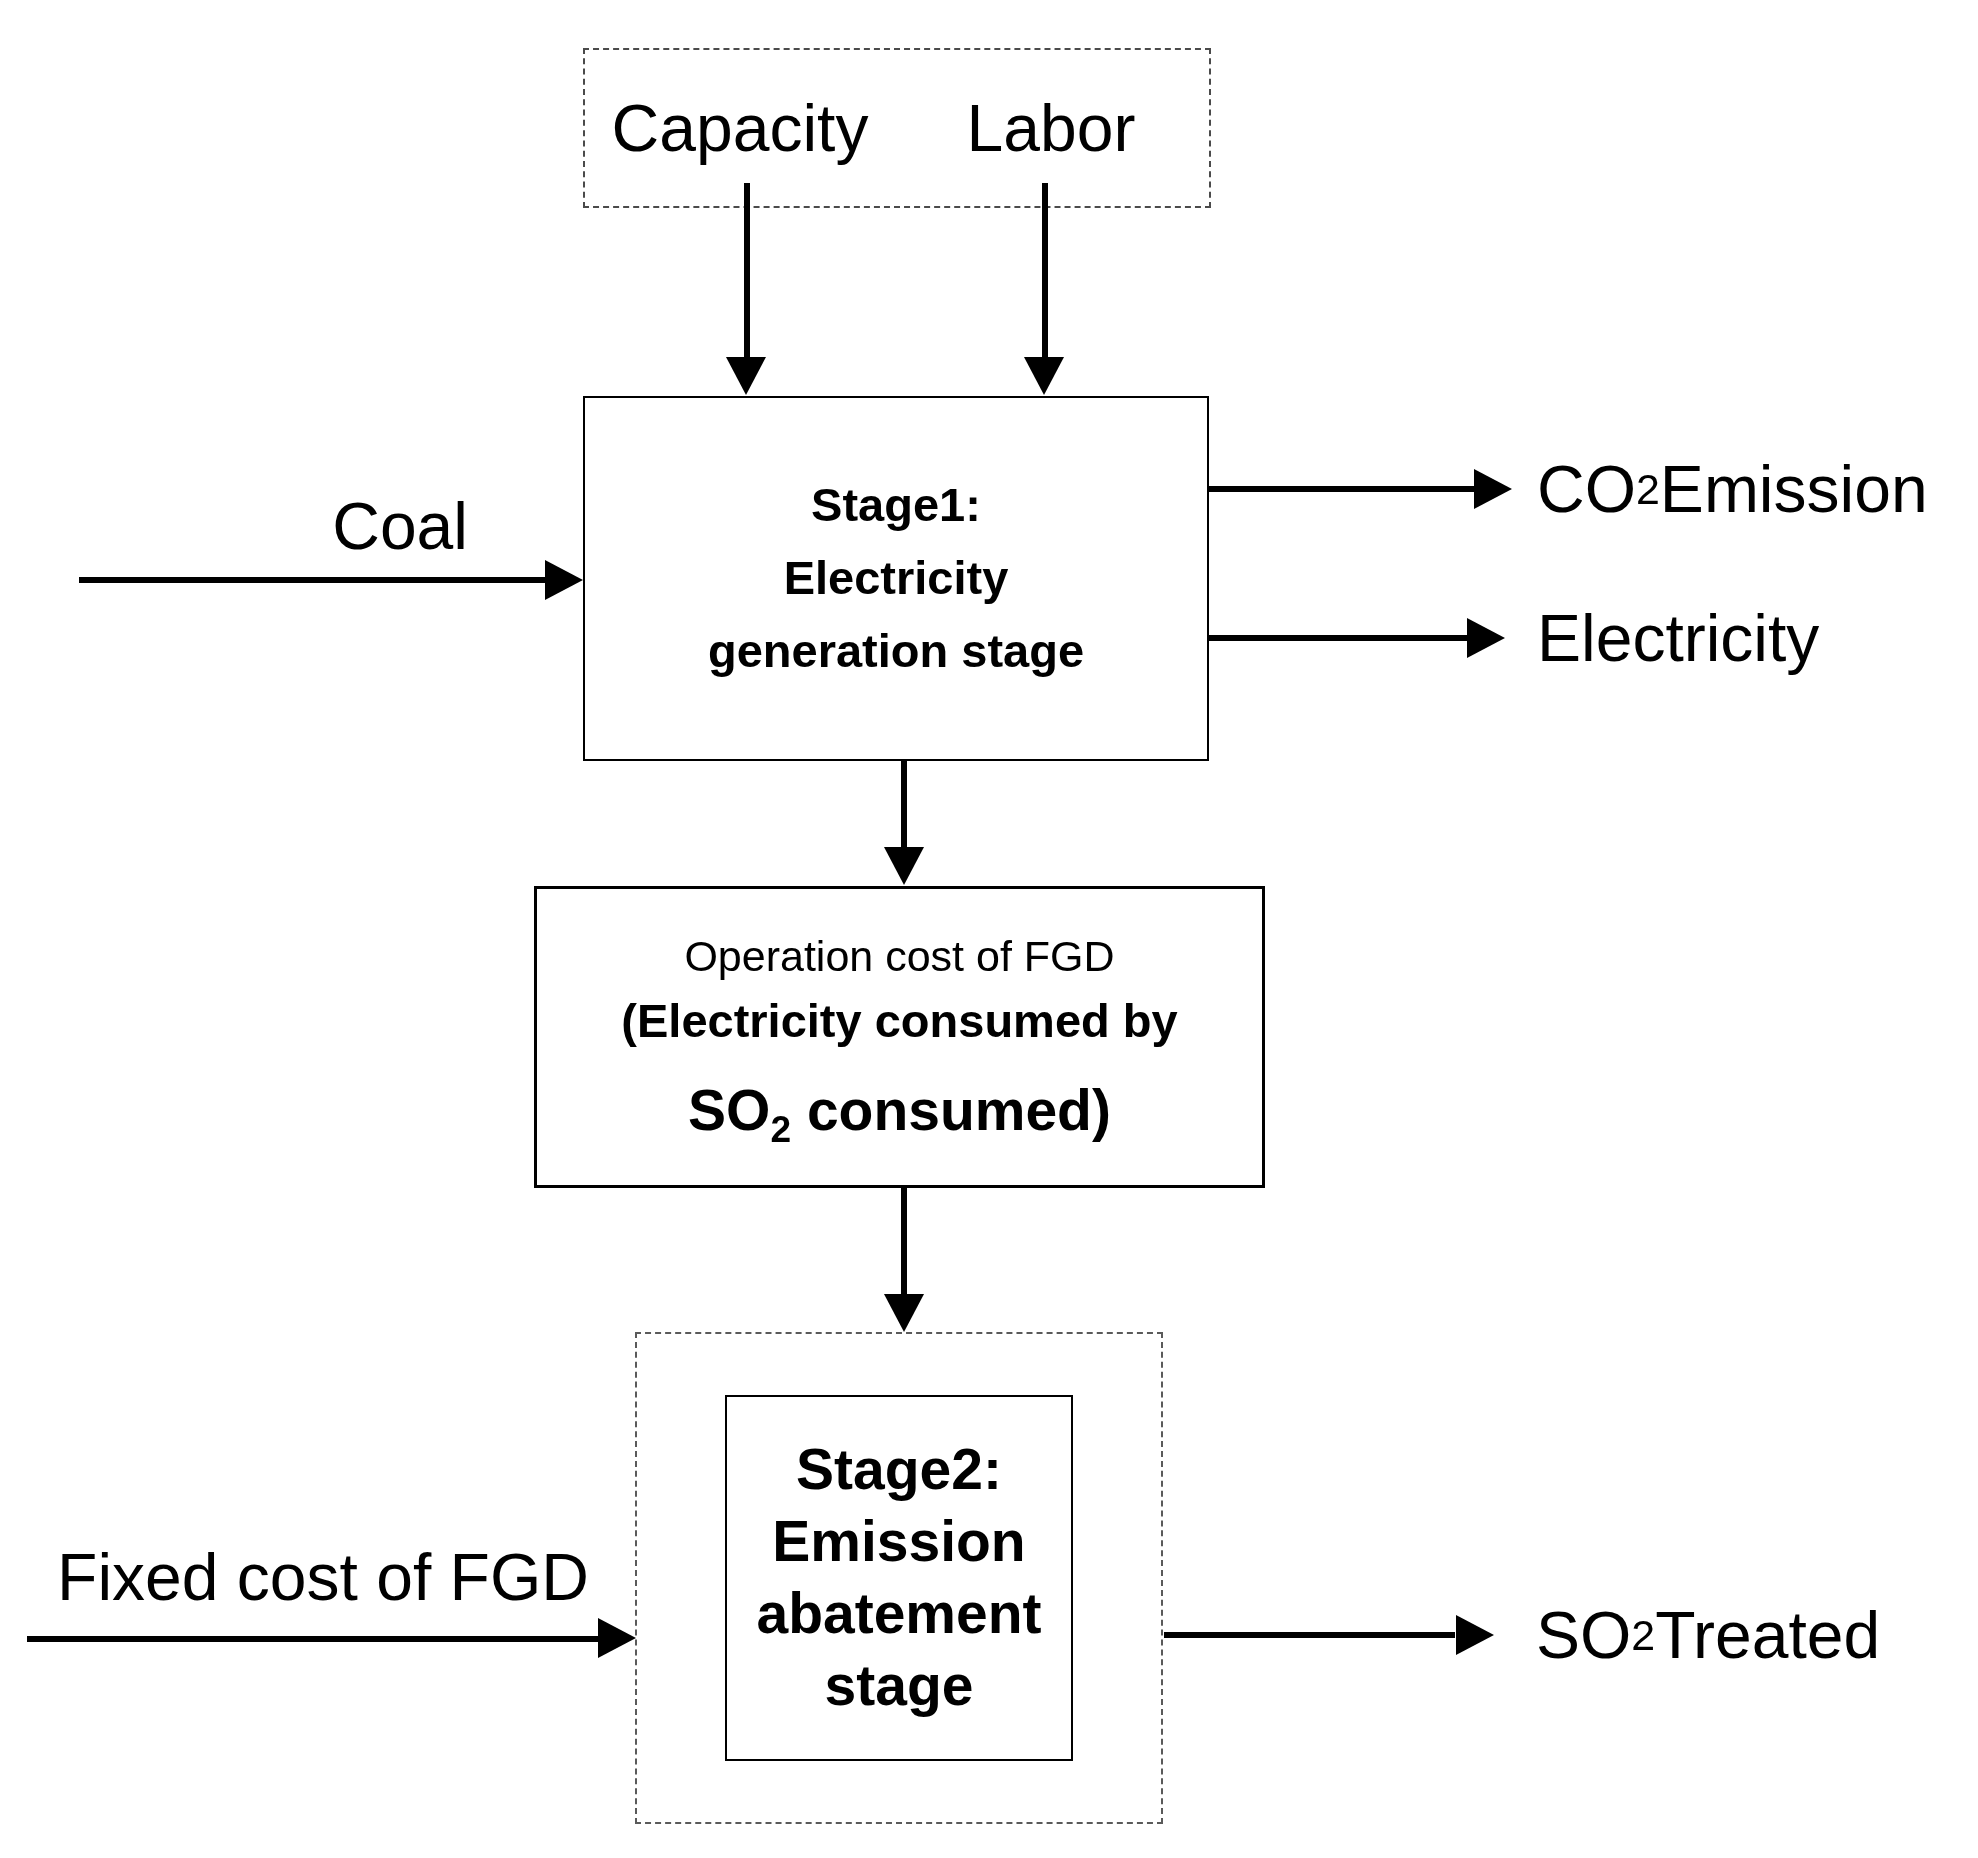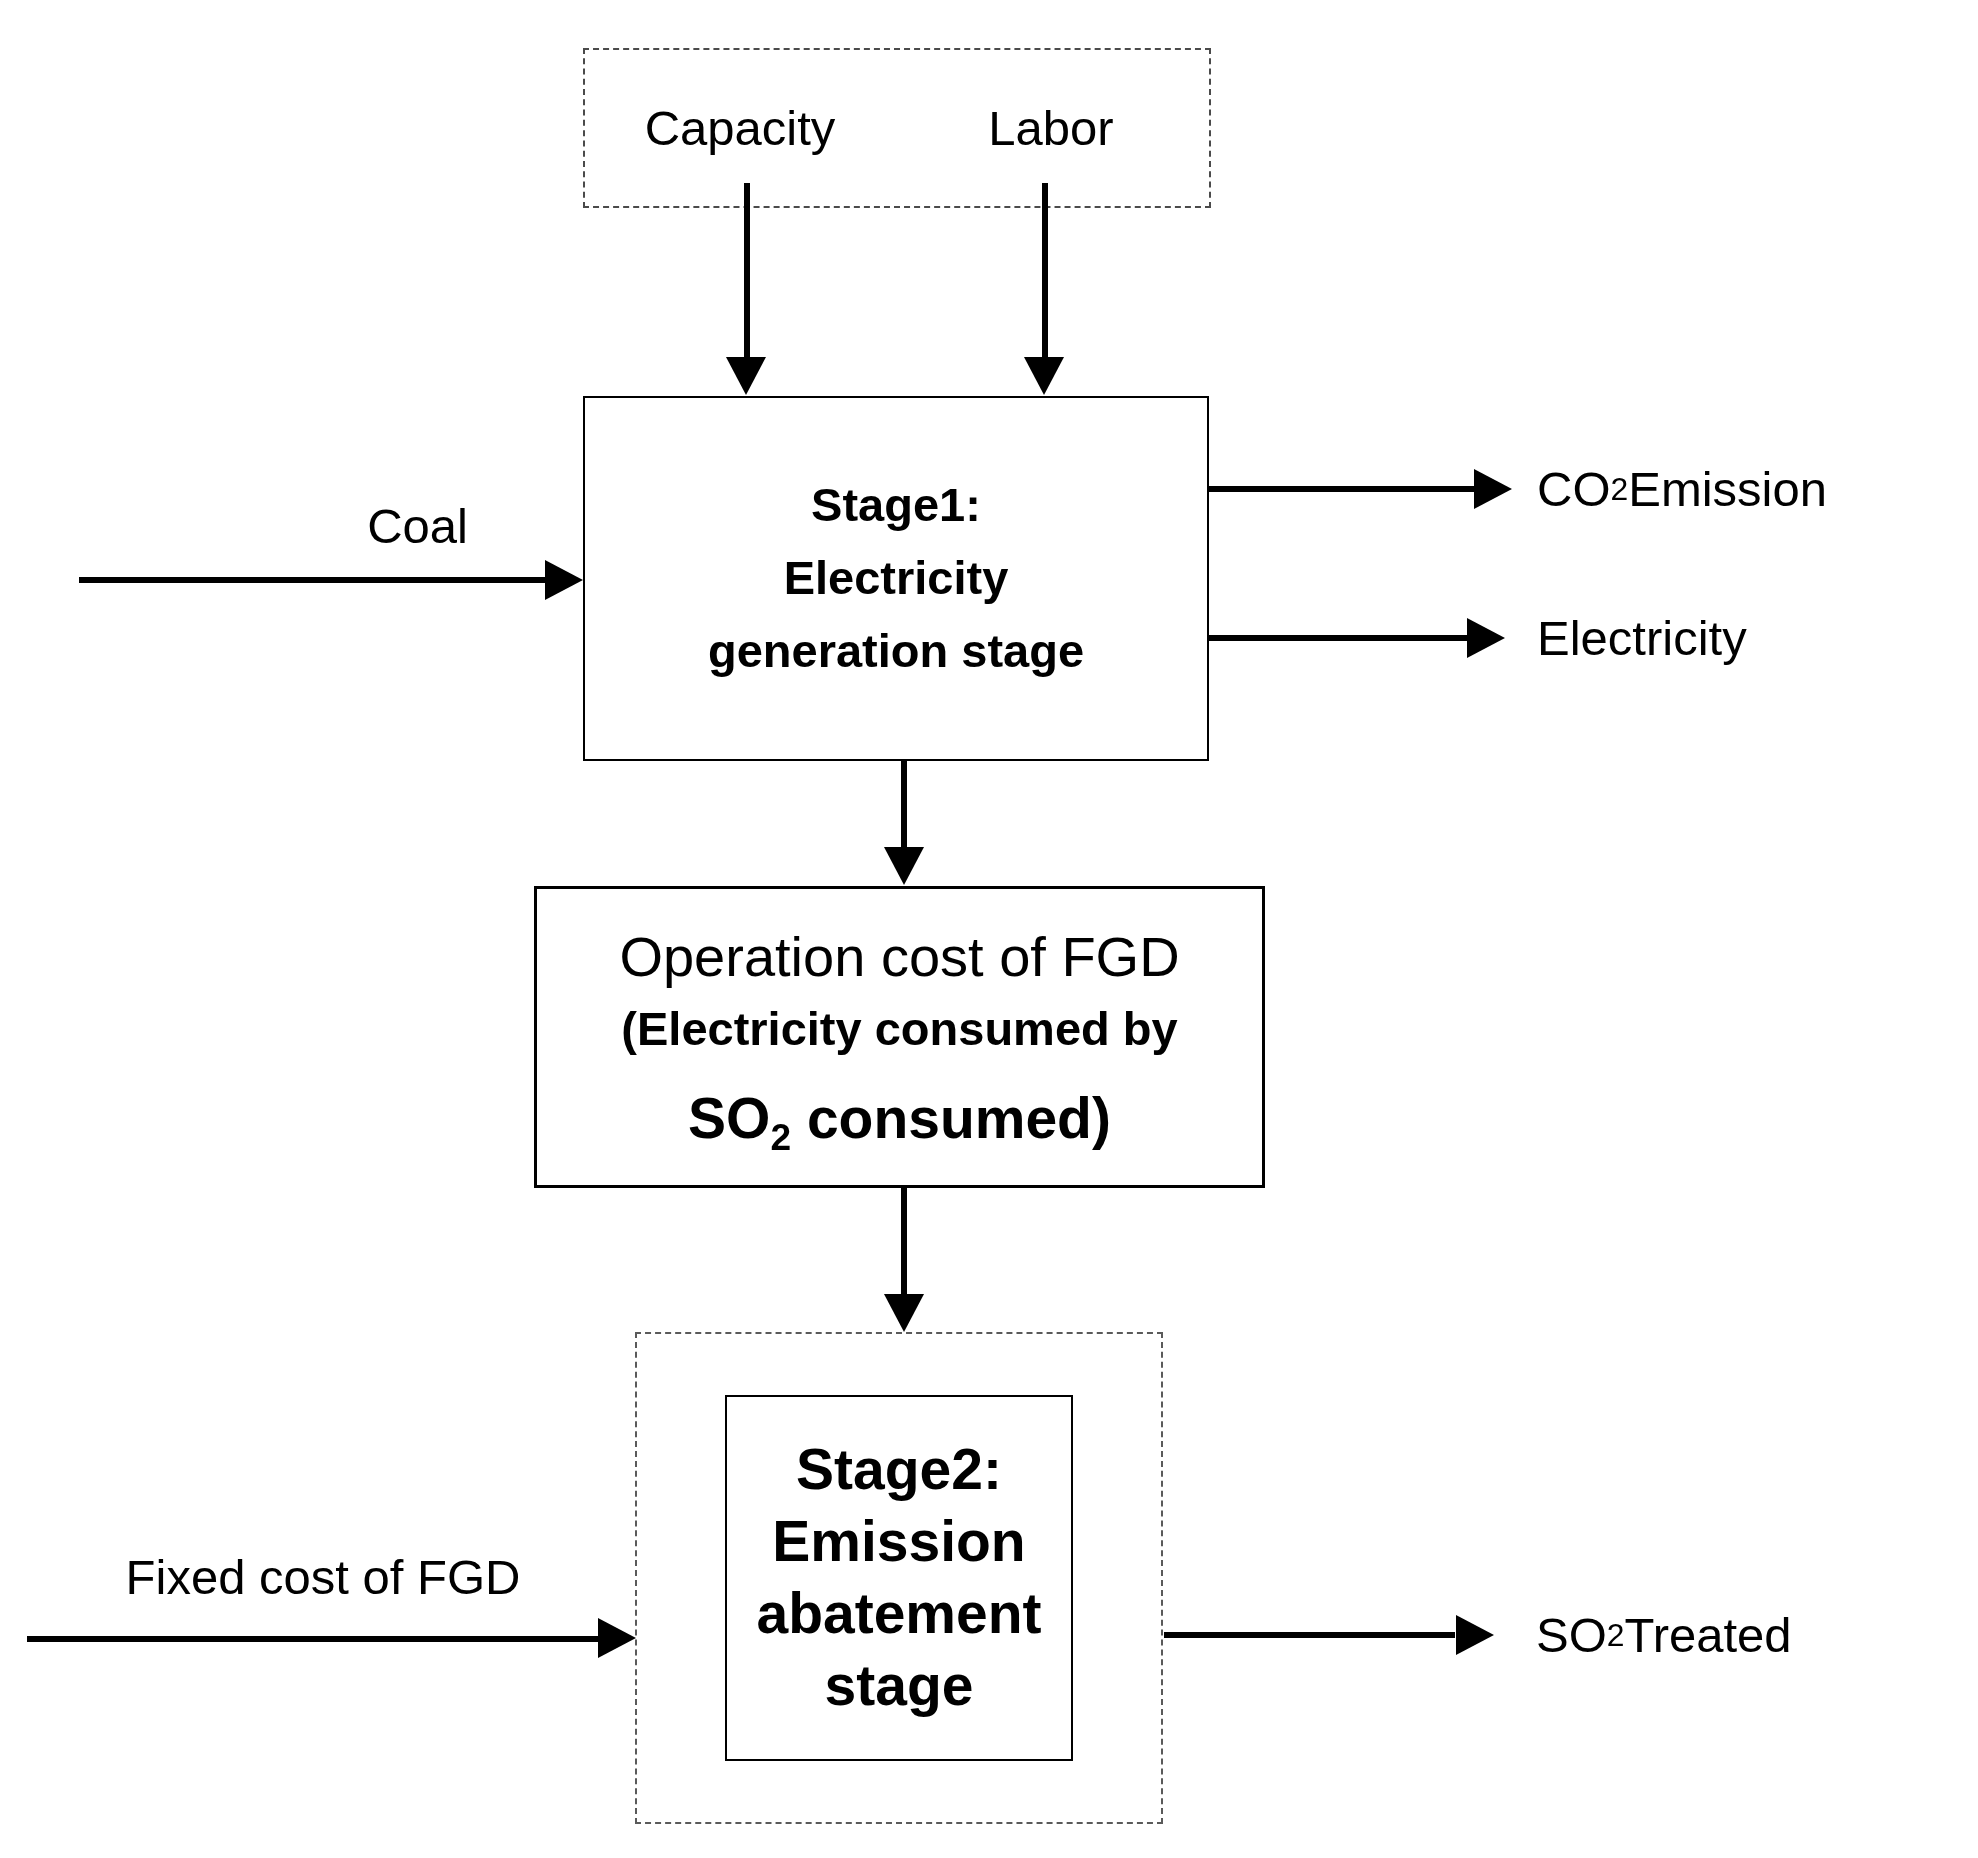--- a/index.html
+++ b/index.html
@@ -17,26 +17,26 @@
   .thick{border:3.7px solid #000;}
   .dashed{border:2.7px dashed #4a4a4a;}
   .dashed-gray{border:2.7px dashed #5a5a5a;}
   .col-center{display:flex;flex-direction:column;align-items:center;justify-content:center;text-align:center;}
   .hline{position:absolute;height:5.5px;background:#000;}
   .vline{position:absolute;width:5.5px;background:#000;}
   .head-down{position:absolute;width:0;height:0;
     border-left:20px solid transparent;border-right:20px solid transparent;border-top:38px solid #000;}
   .head-right{position:absolute;width:0;height:0;
     border-top:20px solid transparent;border-bottom:20px solid transparent;border-left:38px solid #000;}
-  .label{position:absolute;font-size:49px;white-space:nowrap;}
+  .label{position:absolute;font-size:66px;white-space:nowrap;}
   .label.vcenter{display:flex;align-items:center;}
   .label.hcenter{justify-content:center;display:flex;align-items:center;}
   .stage-text{font-size:47px;font-weight:bold;line-height:1.55;white-space:nowrap;}
   .stage2-text{font-size:57px;font-weight:bold;line-height:1.26;white-space:nowrap;}
-  .op-line1{font-size:56px;font-weight:normal;white-space:nowrap;margin-bottom:12px;}
+  .op-line1{font-size:43px;font-weight:normal;white-space:nowrap;margin-bottom:12px;}
   .op-line2{font-size:47px;font-weight:bold;white-space:nowrap;margin-bottom:29px;}
   .op-line3{font-size:57px;font-weight:bold;white-space:nowrap;}
   sub{font-size:0.65em;line-height:0;}
 </style>
 </head>
 <body>
 
 <div class="canvas">
 
   <div class="box dashed" style="left:583px;top:48px;width:628px;height:160px;"></div>

